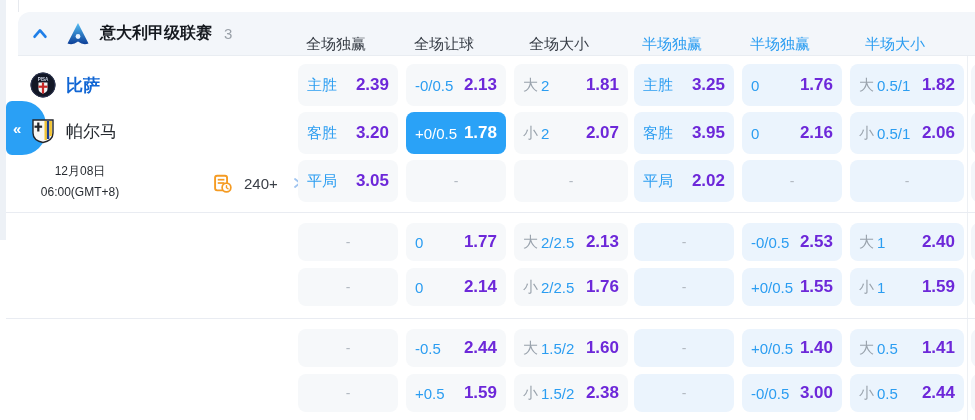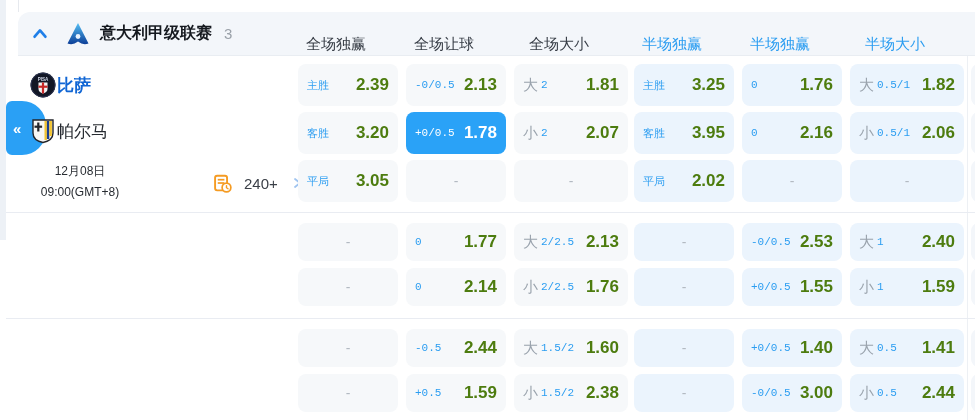--- a/index.html
+++ b/index.html
@@ -51,30 +51,30 @@
   .r7 { top:374px; height:38px; }
 
   
   .cell {
     position:absolute; border-radius:8px; display:flex; align-items:center;
     justify-content:space-between; padding:0 9px; cursor:pointer;
   }
   .ft  { background:#f6f8fa; }
   .ht  { background:#ebf4fd; }
   .sel { background:#2aa2f7; }
-  .lbl { color:#2b9df1; font-size:11px; white-space:nowrap;font-family:Liberation Mono, monospace; }
-  .val { color:#4d7c0f; font-size:17px; font-weight:700; white-space:nowrap; }
+  .lbl { color:#2b9df1; font-size:15px; white-space:nowrap; }
+  .val { color:#6d28d9; font-size:17px; font-weight:700; white-space:nowrap; }
   .sel .lbl, .sel .val { color:#fff; }
   .ou  { display:flex; align-items:center; gap:3px; white-space:nowrap; }
   .pre { color:#9aa3ad; font-size:15px; }
   .dash-cell { justify-content:center; cursor:default; }
   .dash { color:#b3bac2; font-size:14px; }
 
   
-  .team { position:absolute; left:30px; display:flex; align-items:center; gap:1px; height:28px; }
+  .team { position:absolute; left:30px; display:flex; align-items:center; gap:10px; height:28px; }
   .team.home { top:71px; }
   .team.away { top:117px; }
   .team-logo { width:26px; height:26px; display:flex; }
   .team-name { font-size:17px; color:#272b31; }
   .team.home .team-name { color:#1166d4; font-weight:700; }
 
   .kickoff { position:absolute; left:14px; top:161px; width:132px; text-align:center;
              font-size:12px; color:#272b31; line-height:21px; }
 
   .more { position:absolute; left:213px; top:172px; height:22px; display:flex;
@@ -158,21 +158,21 @@
         </g>
         <rect x="7.2" y="4.5" width="2.2" height="9" fill="#23252a"></rect>
         <rect x="4.5" y="7.6" width="7.6" height="2.2" fill="#23252a"></rect>
       </svg>
     </span>
     <span class="team-name">帕尔马</span>
   </div>
 
   <div class="kickoff">
     <div>12月08日</div>
-    <div>09:00(GMT+8)</div>
+    <div>06:00(GMT+8)</div>
   </div>
 
   <div class="more">
     <span style="display:flex">
       <svg width="19" height="19" viewBox="0 0 20 20">
         <rect x="2.2" y="1.8" width="12.6" height="15.4" rx="2.2" fill="none" stroke="#f59b22" stroke-width="2"></rect>
         <line x1="5" y1="6" x2="12" y2="6" stroke="#f59b22" stroke-width="1.8"></line>
         <line x1="5" y1="9.5" x2="12" y2="9.5" stroke="#f59b22" stroke-width="1.8"></line>
         <circle cx="14.2" cy="14.2" r="4.6" fill="#fff" stroke="#f59b22" stroke-width="1.8"></circle>
         <path d="M14.2 12.2 v2.2 l1.6 1.1" fill="none" stroke="#f59b22" stroke-width="1.5" stroke-linecap="round"></path>

